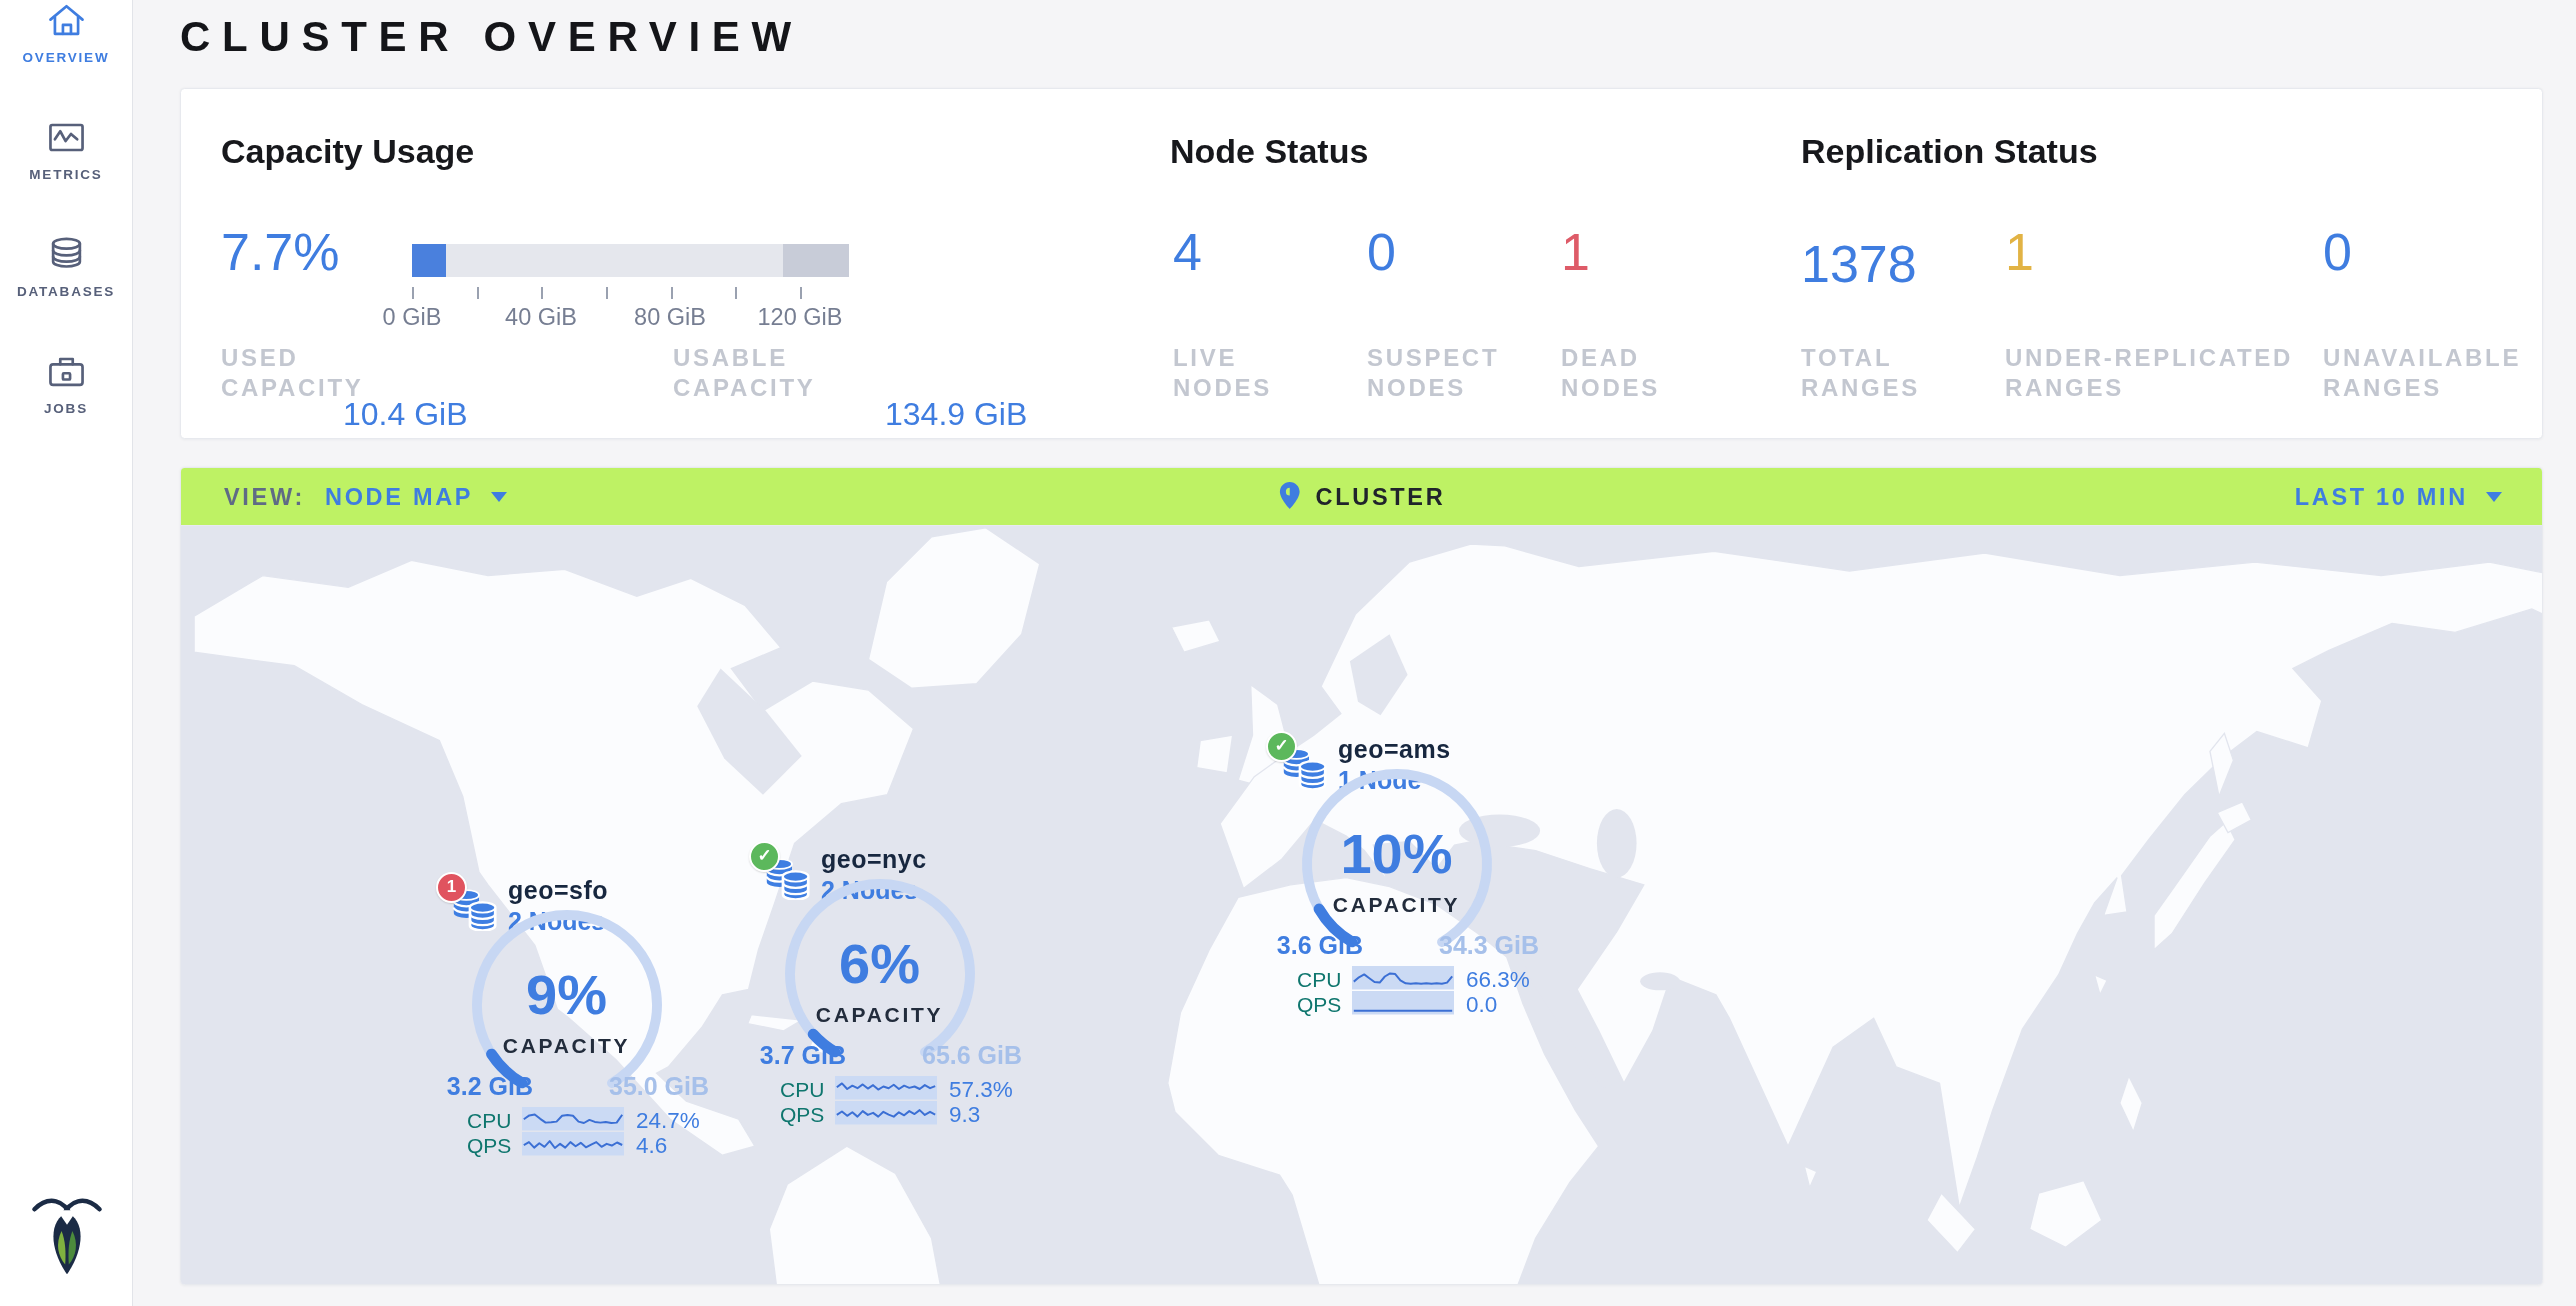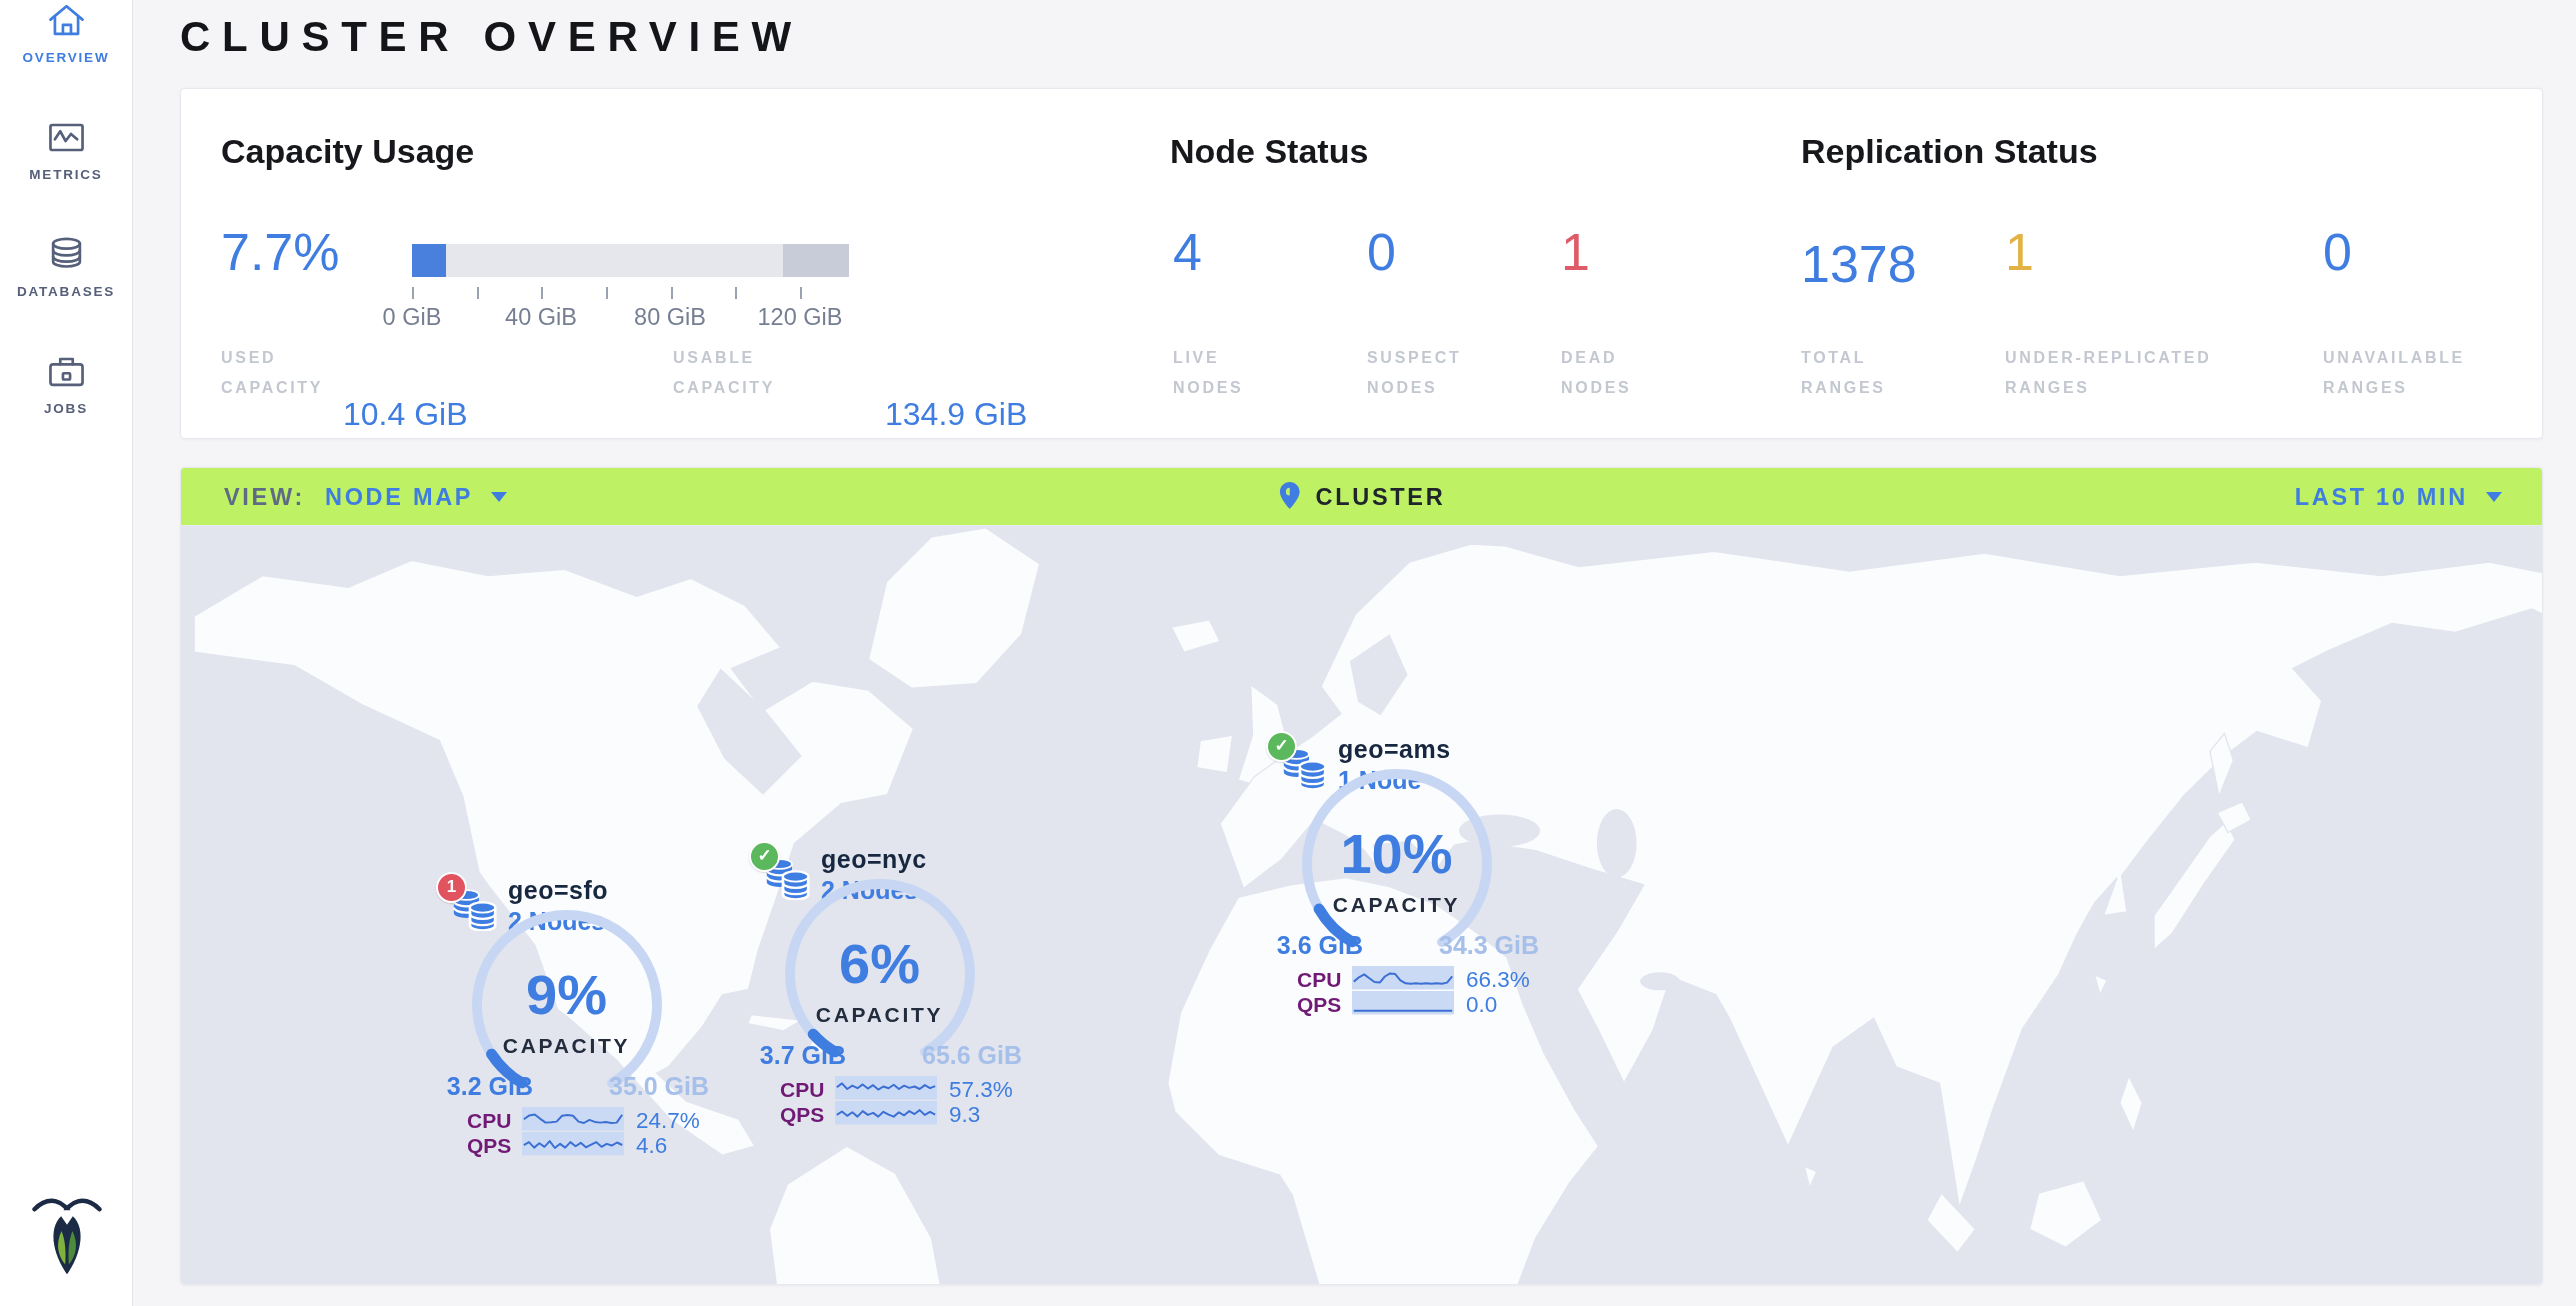--- a/index.html
+++ b/index.html
@@ -20,21 +20,21 @@
   
   .page-title { position:absolute; left:180px; top:12.6px; font-size:42px; font-weight:700;
                 letter-spacing:11.7px; color:#141519; }
 
   
   .card { position:absolute; background:#fff; border:0.9px solid #e7e9ee; border-radius:4.5px;
           box-shadow:0 0.9px 2.7px rgba(20,30,60,.05); }
   .summary-card { left:180px; top:88px; width:2363px; height:351px; }
   .sec-title { position:absolute; top:43px; font-size:34px; font-weight:600; color:#17181c; }
   .big-num { position:absolute; top:133px; font-size:52px; font-weight:500; color:#3f7de0; }
-  .stat-label { position:absolute; top:254px; font-size:16px; font-weight:600; letter-spacing:2.7px;
+  .stat-label { position:absolute; top:254px; font-size:24px; font-weight:600; letter-spacing:2.7px;
                 color:#c3c7d0; line-height:30px; }
   .stat-value { position:absolute; top:267px; font-size:32px; font-weight:500; color:#3f7de0;margin-top:40px; }
 
   .cap-track { position:absolute; left:231px; top:155px; width:437px; height:33px; background:#e5e7ed; }
   .cap-fill { position:absolute; left:0; top:0; height:33px; background:#4a80dd; }
   .cap-tail { position:absolute; top:0; height:33px; background:#c8ccd8; }
   .cap-ticks { position:absolute; left:231px; top:198px; width:437px; height:12.6px; }
   .cap-tick { position:absolute; top:0; width:1.8px; height:11.7px; background:#9aa1b0; }
   .cap-tick-label { position:absolute; top:215px; width:108px; text-align:center;
                     font-size:23.5px; color:#767e92; }
@@ -79,21 +79,21 @@
   .gauge-pct { position:absolute; left:22.5px; top:90px; width:216px; text-align:center;
                font-size:56px; font-weight:700; color:#3f7de0; }
   .gauge-cap { position:absolute; left:22.5px; top:162px; width:216px; text-align:center;
                font-size:21px; font-weight:800; letter-spacing:2.7px; color:#222c3c; }
   .val-left { position:absolute; left:0; top:200px; width:97px; text-align:right;
               font-size:25px; font-weight:600; color:#3f7de0; white-space:nowrap; }
   .val-right { position:absolute; left:173px; top:200px; width:126px; font-size:25px;
                font-weight:600; color:#a6c0ea; white-space:nowrap; }
   .mrow { position:absolute; left:0; width:298px; height:27px; }
   .r-cpu { top:235px; } .r-qps { top:260px; }
-  .mlabel { position:absolute; left:31px; top:1.8px; font-size:21px; font-weight:700; color:#701a75; }
+  .mlabel { position:absolute; left:31px; top:1.8px; font-size:21px; font-weight:400; color:#0f766e; }
   .spark { position:absolute; left:86px; top:0; }
   .spark-bg { fill:#cbdaf4; }
   .spark-line { fill:none; stroke:#3b6fd4; stroke-width:2.2; stroke-linejoin:round; }
   .mval { position:absolute; left:200px; top:0.9px; font-size:22.5px; font-weight:400; color:#3f7de0;
           white-space:nowrap; }
 </style>
 </head>
 <body>
 
 <aside class="sidebar">

